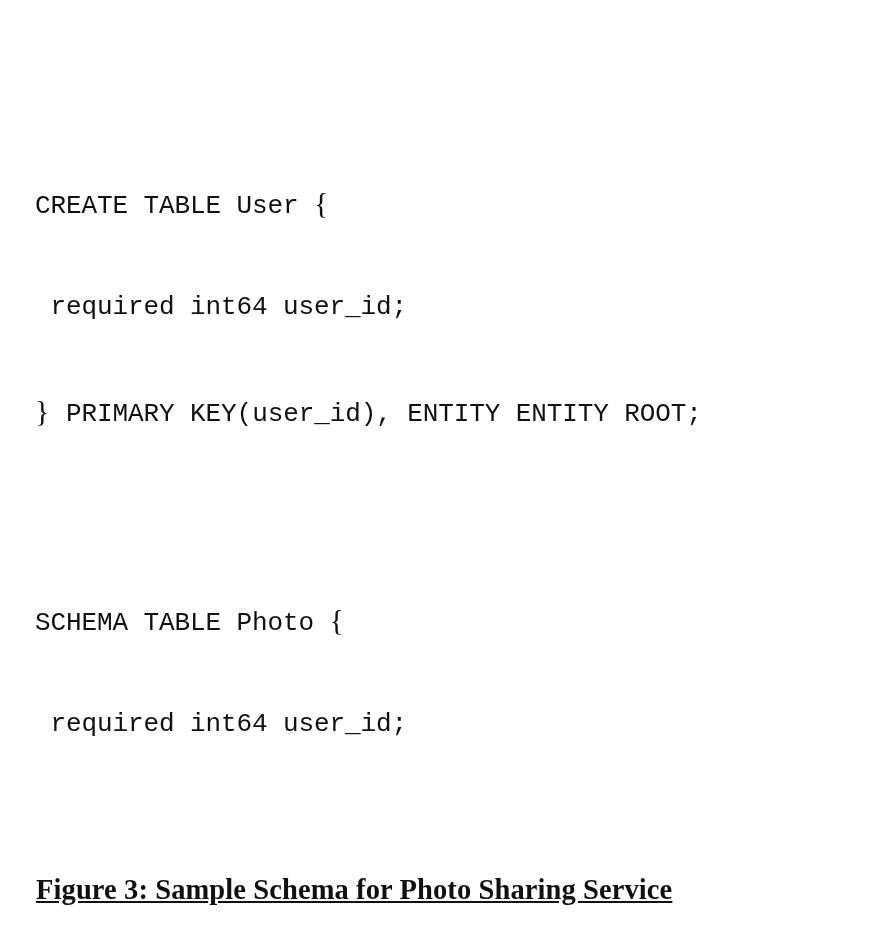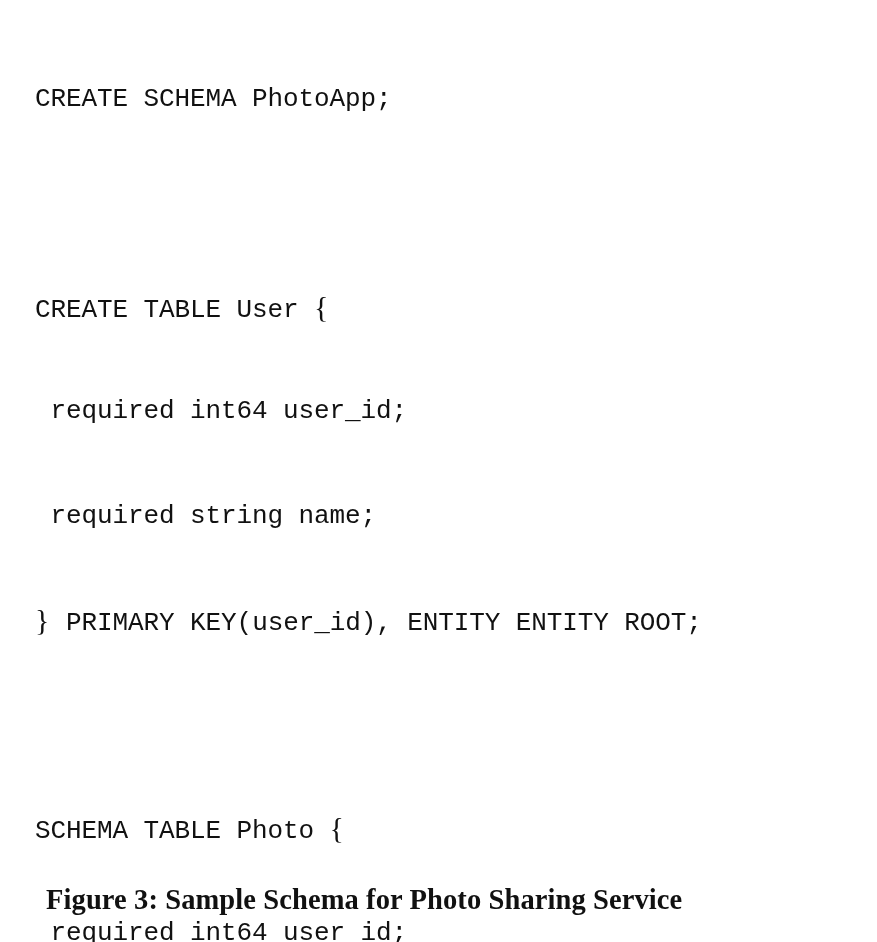--- a/index.html
+++ b/index.html
@@ -34,37 +34,36 @@
       font-size: 30px;
       display: inline-block;
       width: 15.6px;
       text-align: left;
       line-height: 34.75px;
     }
     .caption {
       position: absolute;
       left: 35px;
       top: 873px;
-      margin: 11px;
+      margin: 1px;
       font-family: "Liberation Serif", "DejaVu Serif", serif;
       font-weight: bold;
       font-size: 28.5px;
       letter-spacing: 0.1px;
       white-space: nowrap;
+      text-decoration: underline;
     }
   </style>
 </head>
 <body>
 
 <div class="listing">
-  <span class="code-line">CREATE SCHEMA PhotoApp;</span>
   <span class="code-line"></span>
   <span class="code-line"><span>CREATE TABLE User </span><span class="brace">{</span></span>
   <span class="code-line"> required int64 user_id;</span>
-  <span class="code-line"> required string name;</span>
   <span class="code-line"><span class="brace">}</span><span> PRIMARY KEY(user_id), ENTITY ENTITY ROOT;</span></span>
   <span class="code-line"></span>
   <span class="code-line"><span>SCHEMA TABLE Photo </span><span class="brace">{</span></span>
   <span class="code-line"> required int64 user_id;</span>
   
   
   
   
   
   

